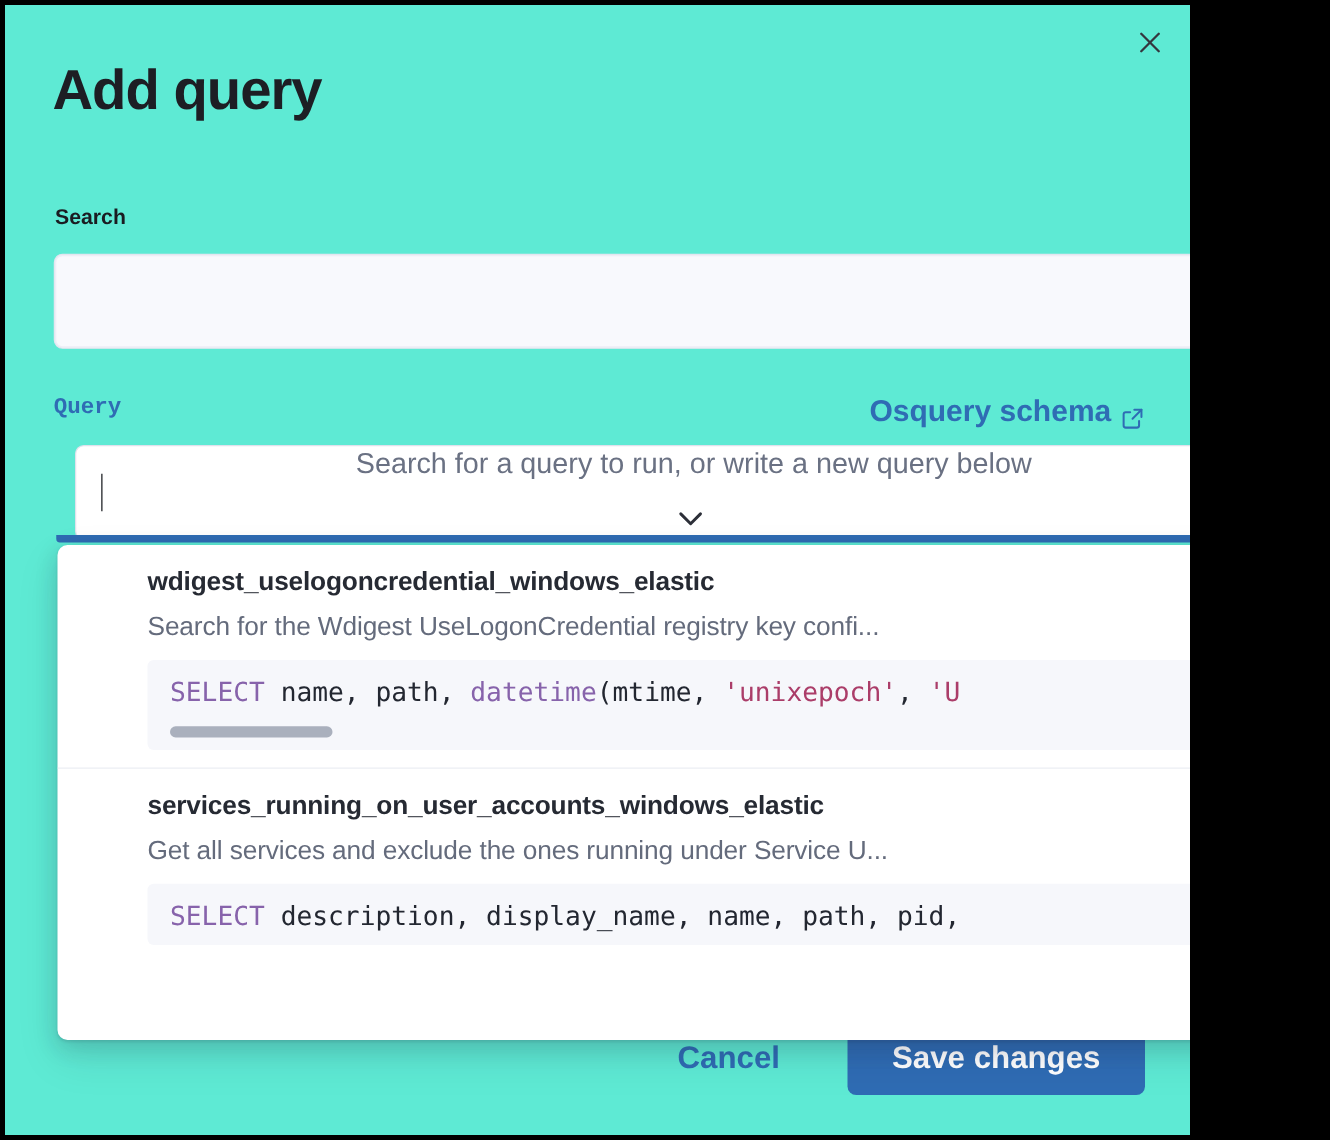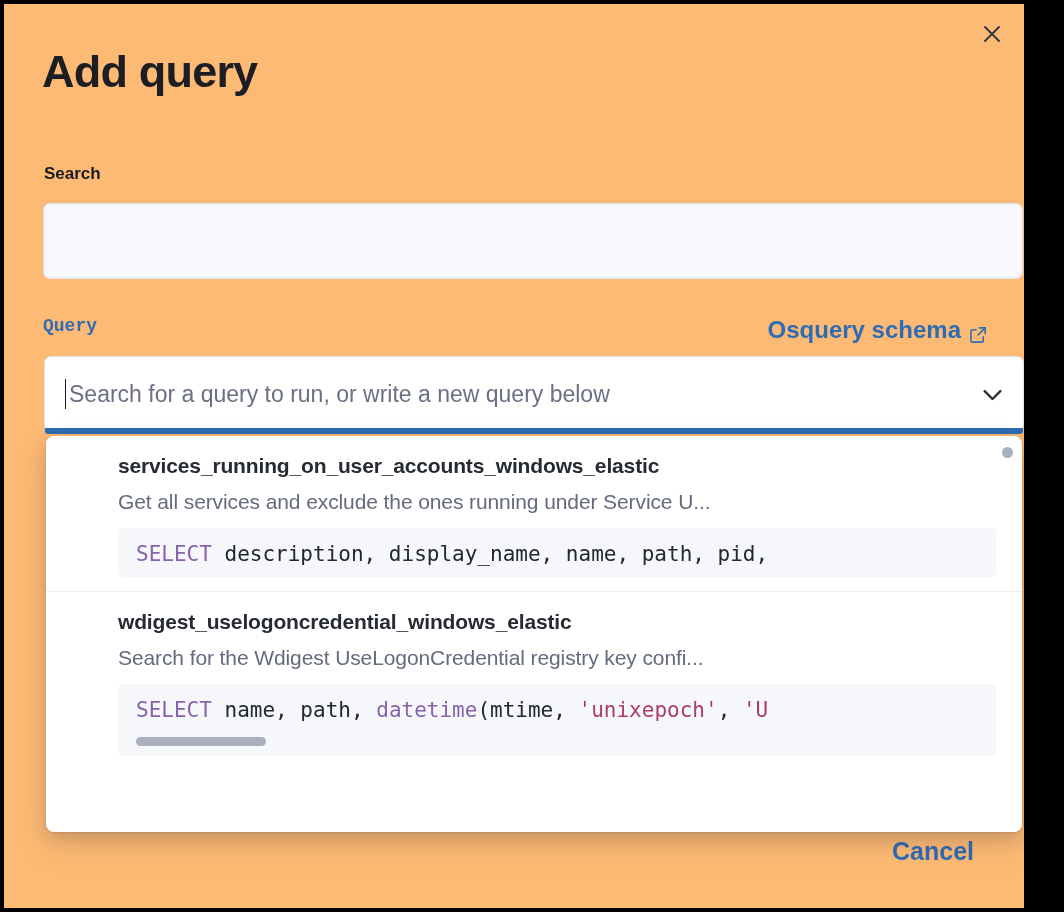--- a/index.html
+++ b/index.html
@@ -8,22 +8,22 @@
     width: 1064px;
     height: 912px;
     background: #000000;
     font-family: "Liberation Sans", sans-serif;
     overflow: hidden;
   }
 
   #screen {
     position: absolute;
     left: 4px; top: 4px;
-    width: 1020px; height: 904px;
-    background: #fdba74;
+    width: 948px; height: 904px;
+    background: #5eead4;
     overflow: hidden;
   }
 
   
   .close-btn {
     position: absolute;
     right: 12px; top: 10px;
     width: 40px; height: 40px;
     display: flex; align-items: center; justify-content: center;
     cursor: pointer;
@@ -88,29 +88,30 @@
     align-items: flex-end;
     gap: 8px;
     cursor: pointer;
     text-decoration: none;
   }
   .schema-link svg { display: block; }
 
   
   .combobox {
     position: absolute;
-    left: 40px; top: 352px;
+    left: 56px; top: 352px;
     width: 980px; height: 76px;
     background: #ffffff;
     border: 1px solid #dfe2ec;
     border-radius: 7px;
     display: flex;
     align-items: center;
     padding: 0 14px 0 18px;
     overflow: hidden;
+    flex-direction: column;
   }
   .combobox .caret {
     position: absolute;
     left: 20px; top: 50%;
     width: 1px; height: 30px;
     margin-top: -15px;
     background: #1a1c21;
   }
   .combo-placeholder {
     flex: 1;
@@ -270,36 +271,37 @@
     <div class="combo-chevron">
       <svg width="27" height="27" viewBox="0 0 24 24" fill="none" stroke="#2c2f38" stroke-width="2.1" stroke-linecap="round" stroke-linejoin="round">
         <polyline points="5,9 12,16 19,9"></polyline>
       </svg>
     </div>
   </div>
   <div class="focus-bar"></div>
 
   <div class="footer">
     <button class="btn-cancel">Cancel</button>
+    <button class="btn-save">Save changes</button>
   </div>
 
   <div class="dropdown">
     <div class="dd-scroll-thumb"></div>
-
-    <div class="dd-option option-2">
-      <div class="dd-title">services_running_on_user_accounts_windows_elastic</div>
-      <div class="dd-desc">Get all services and exclude the ones running under Service U...</div>
-      <div class="dd-code">
-        <span class="kw">SELECT</span><span> description, display_name, name, path, pid,</span>
-      </div>
-    </div>
 
     <div class="dd-option option-1">
       <div class="dd-title">wdigest_uselogoncredential_windows_elastic</div>
       <div class="dd-desc">Search for the Wdigest UseLogonCredential registry key confi...</div>
       <div class="dd-code">
         <span class="kw">SELECT</span><span> name, path, </span><span class="fn">datetime</span><span>(mtime, </span><span class="str">'unixepoch'</span><span>, </span><span class="str">'U</span>
         <div class="code-scroll"></div>
       </div>
     </div>
+
+    <div class="dd-option option-2">
+      <div class="dd-title">services_running_on_user_accounts_windows_elastic</div>
+      <div class="dd-desc">Get all services and exclude the ones running under Service U...</div>
+      <div class="dd-code">
+        <span class="kw">SELECT</span><span> description, display_name, name, path, pid,</span>
+      </div>
+    </div>
   </div>
 
 </div>
 
 </body></html>

